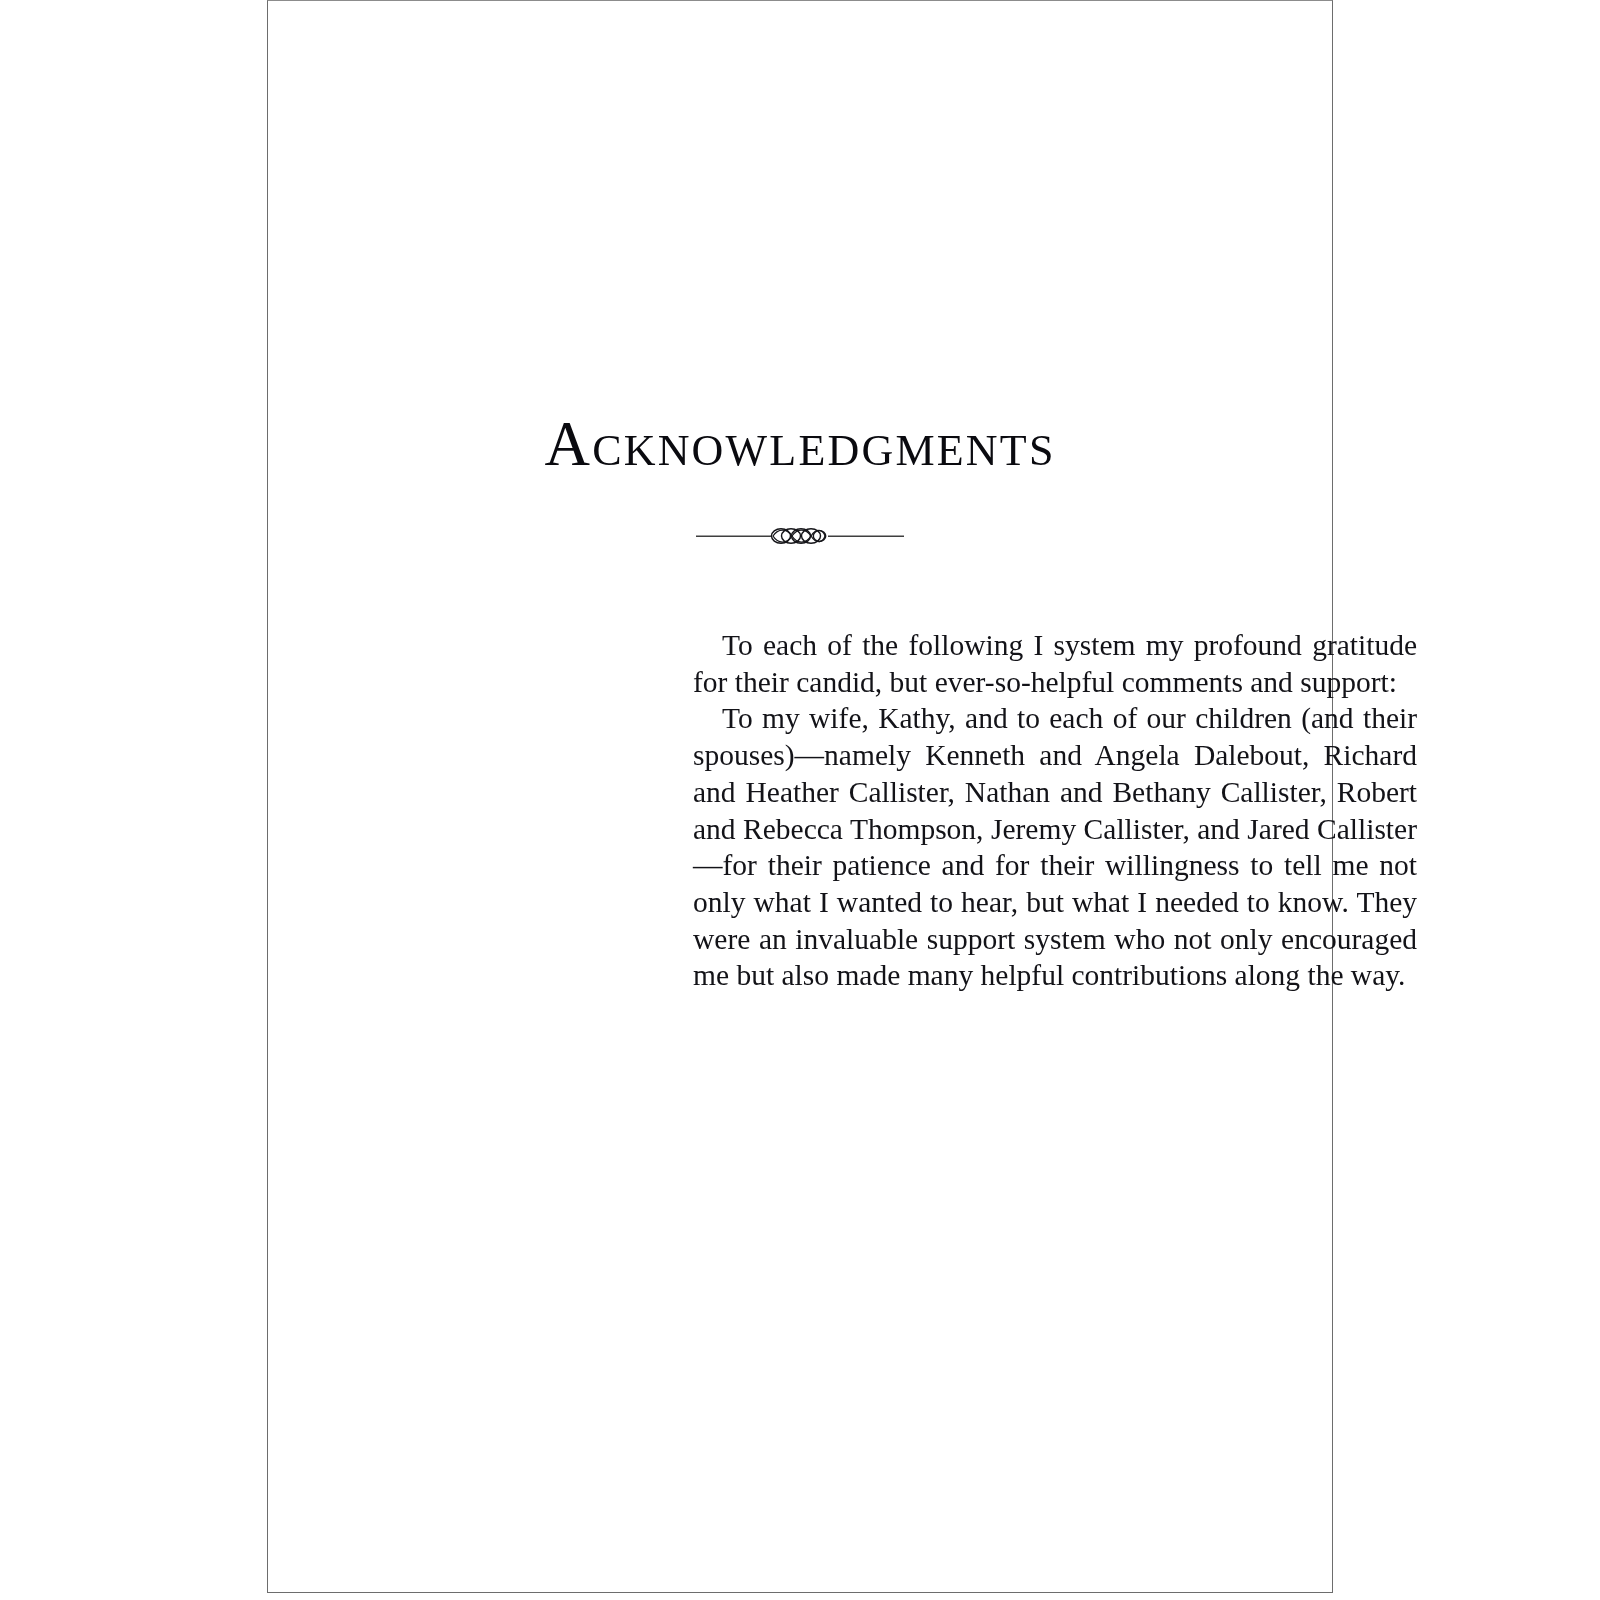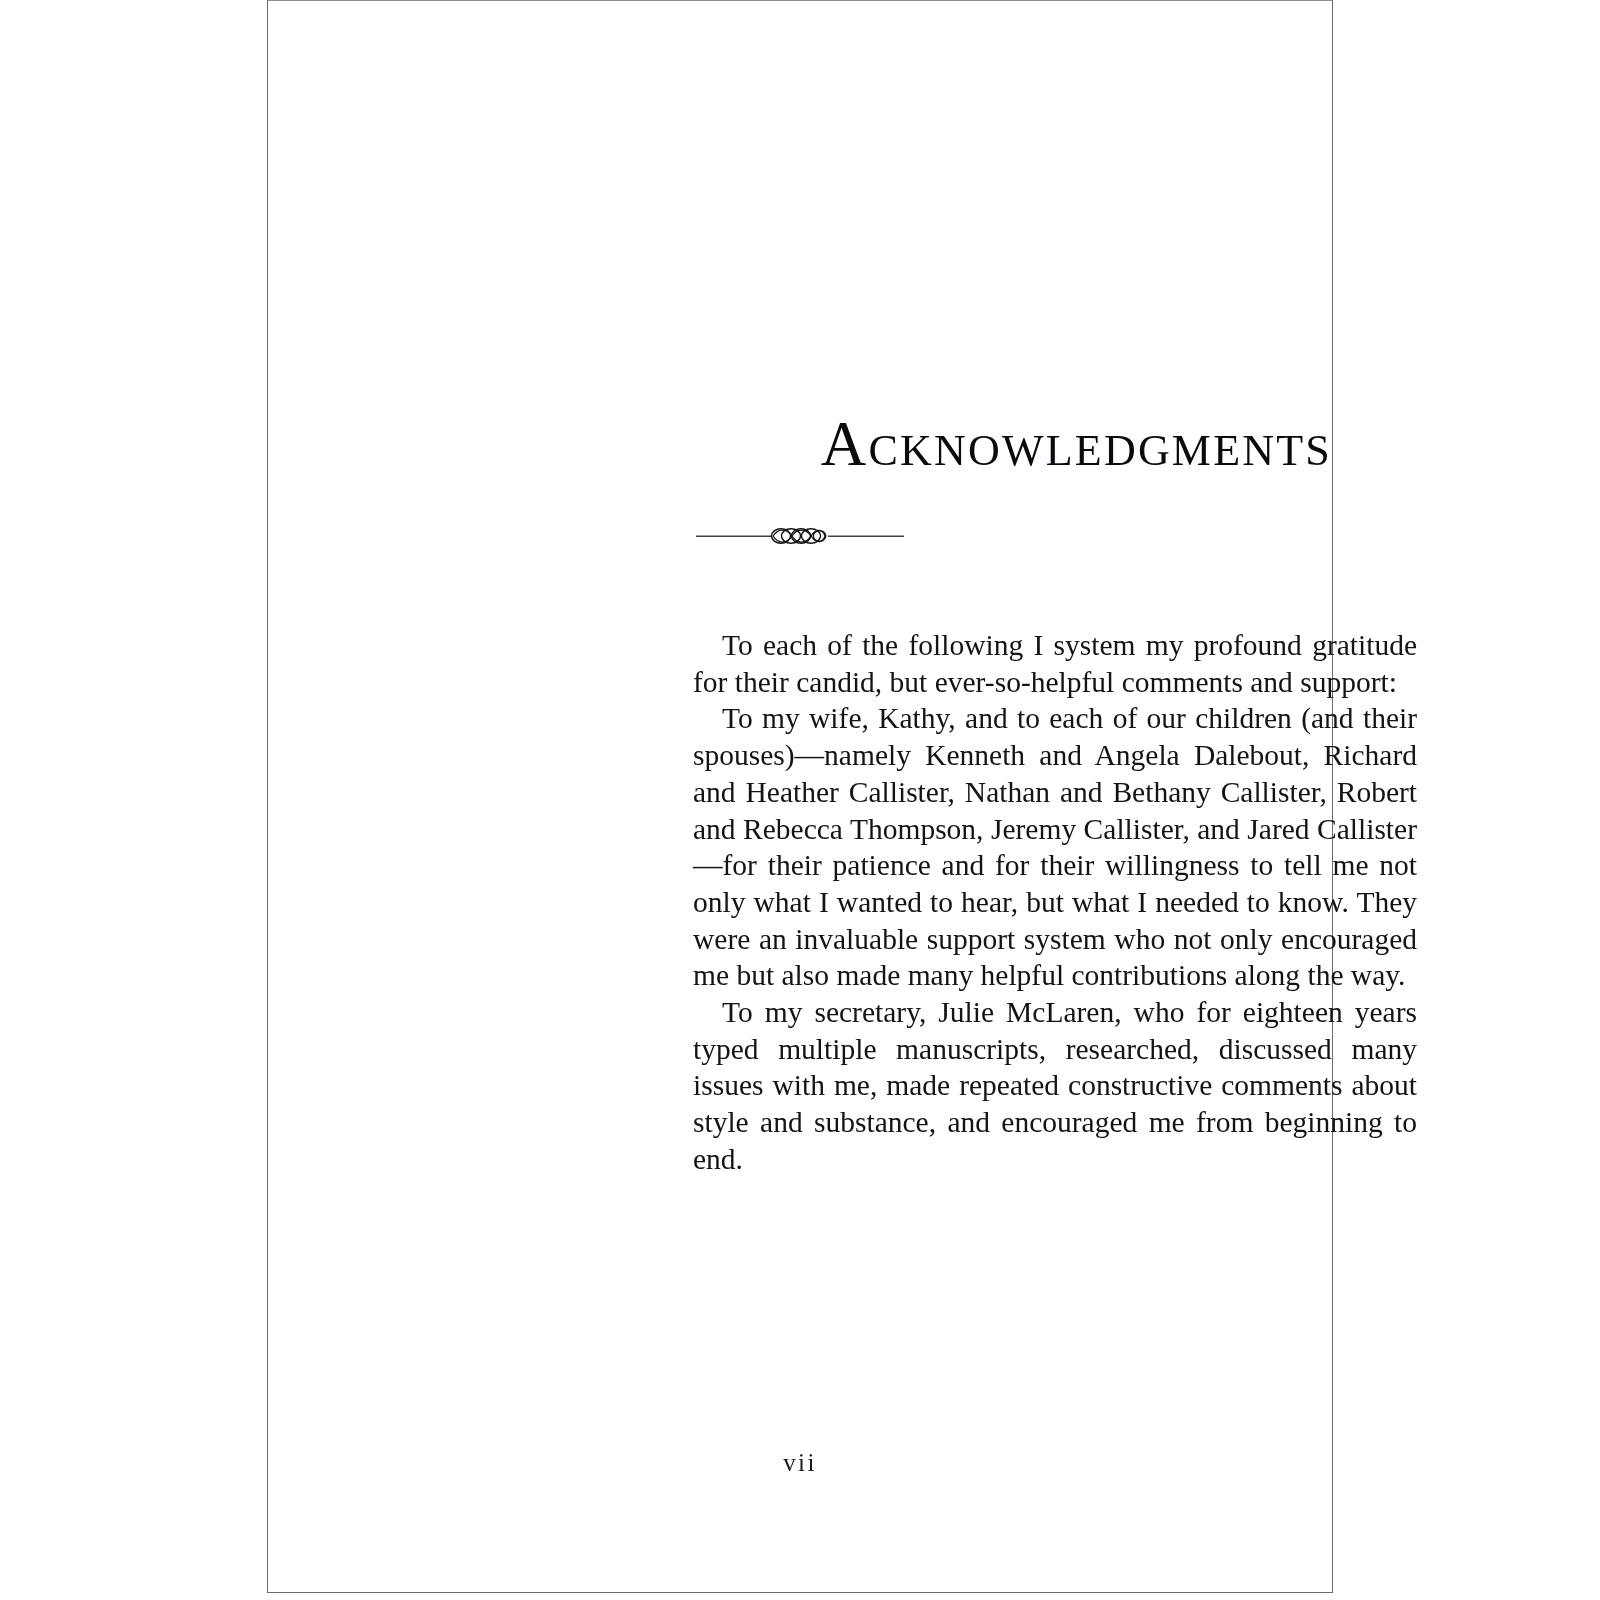--- a/index.html
+++ b/index.html
@@ -38,21 +38,21 @@
     border-top: 1.6px solid #8c8c8c;
     box-sizing: border-box;
   }
 
   
   .chapter-title {
     position: absolute;
     left: 0;
     right: 0;
     top: 368px;
-    text-align: right;
+    text-align: center;
     font-family: "Liberation Serif", "DejaVu Serif", serif;
     font-size: 63px;
     line-height: 1.05;
     font-weight: 400;
     letter-spacing: 2.2px;
     color: #0a0a0f;
     font-variant: small-caps;
     text-transform: lowercase;
     white-space: nowrap;
   }
@@ -127,19 +127,17 @@
         <g fill="none" stroke="#16161a" stroke-width="1.25">
           <path d="M 83 15 C 88 7, 97 7, 102 15 C 107 23, 116 23, 121 15 C 126 7, 133 8, 135 15"></path>
           <path d="M 83 15 C 88 23, 97 23, 102 15 C 107 7, 116 7, 121 15 C 126 23, 133 22, 135 15"></path>
         </g>
       </svg>
     </div>
 
     <div class="body-block">
       <p>To each of the following I system my profound gratitude for their candid, but ever-so-helpful comments and support:</p>
       <p>To my wife, Kathy, and to each of our children (and their spouses)—namely Kenneth and Angela Dalebout, Richard and Heather Callister, Nathan and Bethany Callister, Robert and Rebecca Thompson, Jeremy Callister, and Jared Callister—for their patience and for their willingness to tell me not only what I wanted to hear, but what I needed to know. They were an invaluable support system who not only encouraged me but also made many helpful contributions along the way.</p>
-      <p>To my secretary, Julie McLaren, who for eighteen years typed multiple manuscripts, researched, discussed many issues with me, made repeated constructive comments about style and substance, and encouraged me from beginning to end.</p>
     </div>
 
-    <div class="folio">vii</div>
 
   </div>
 </div>
 
 </body></html>

